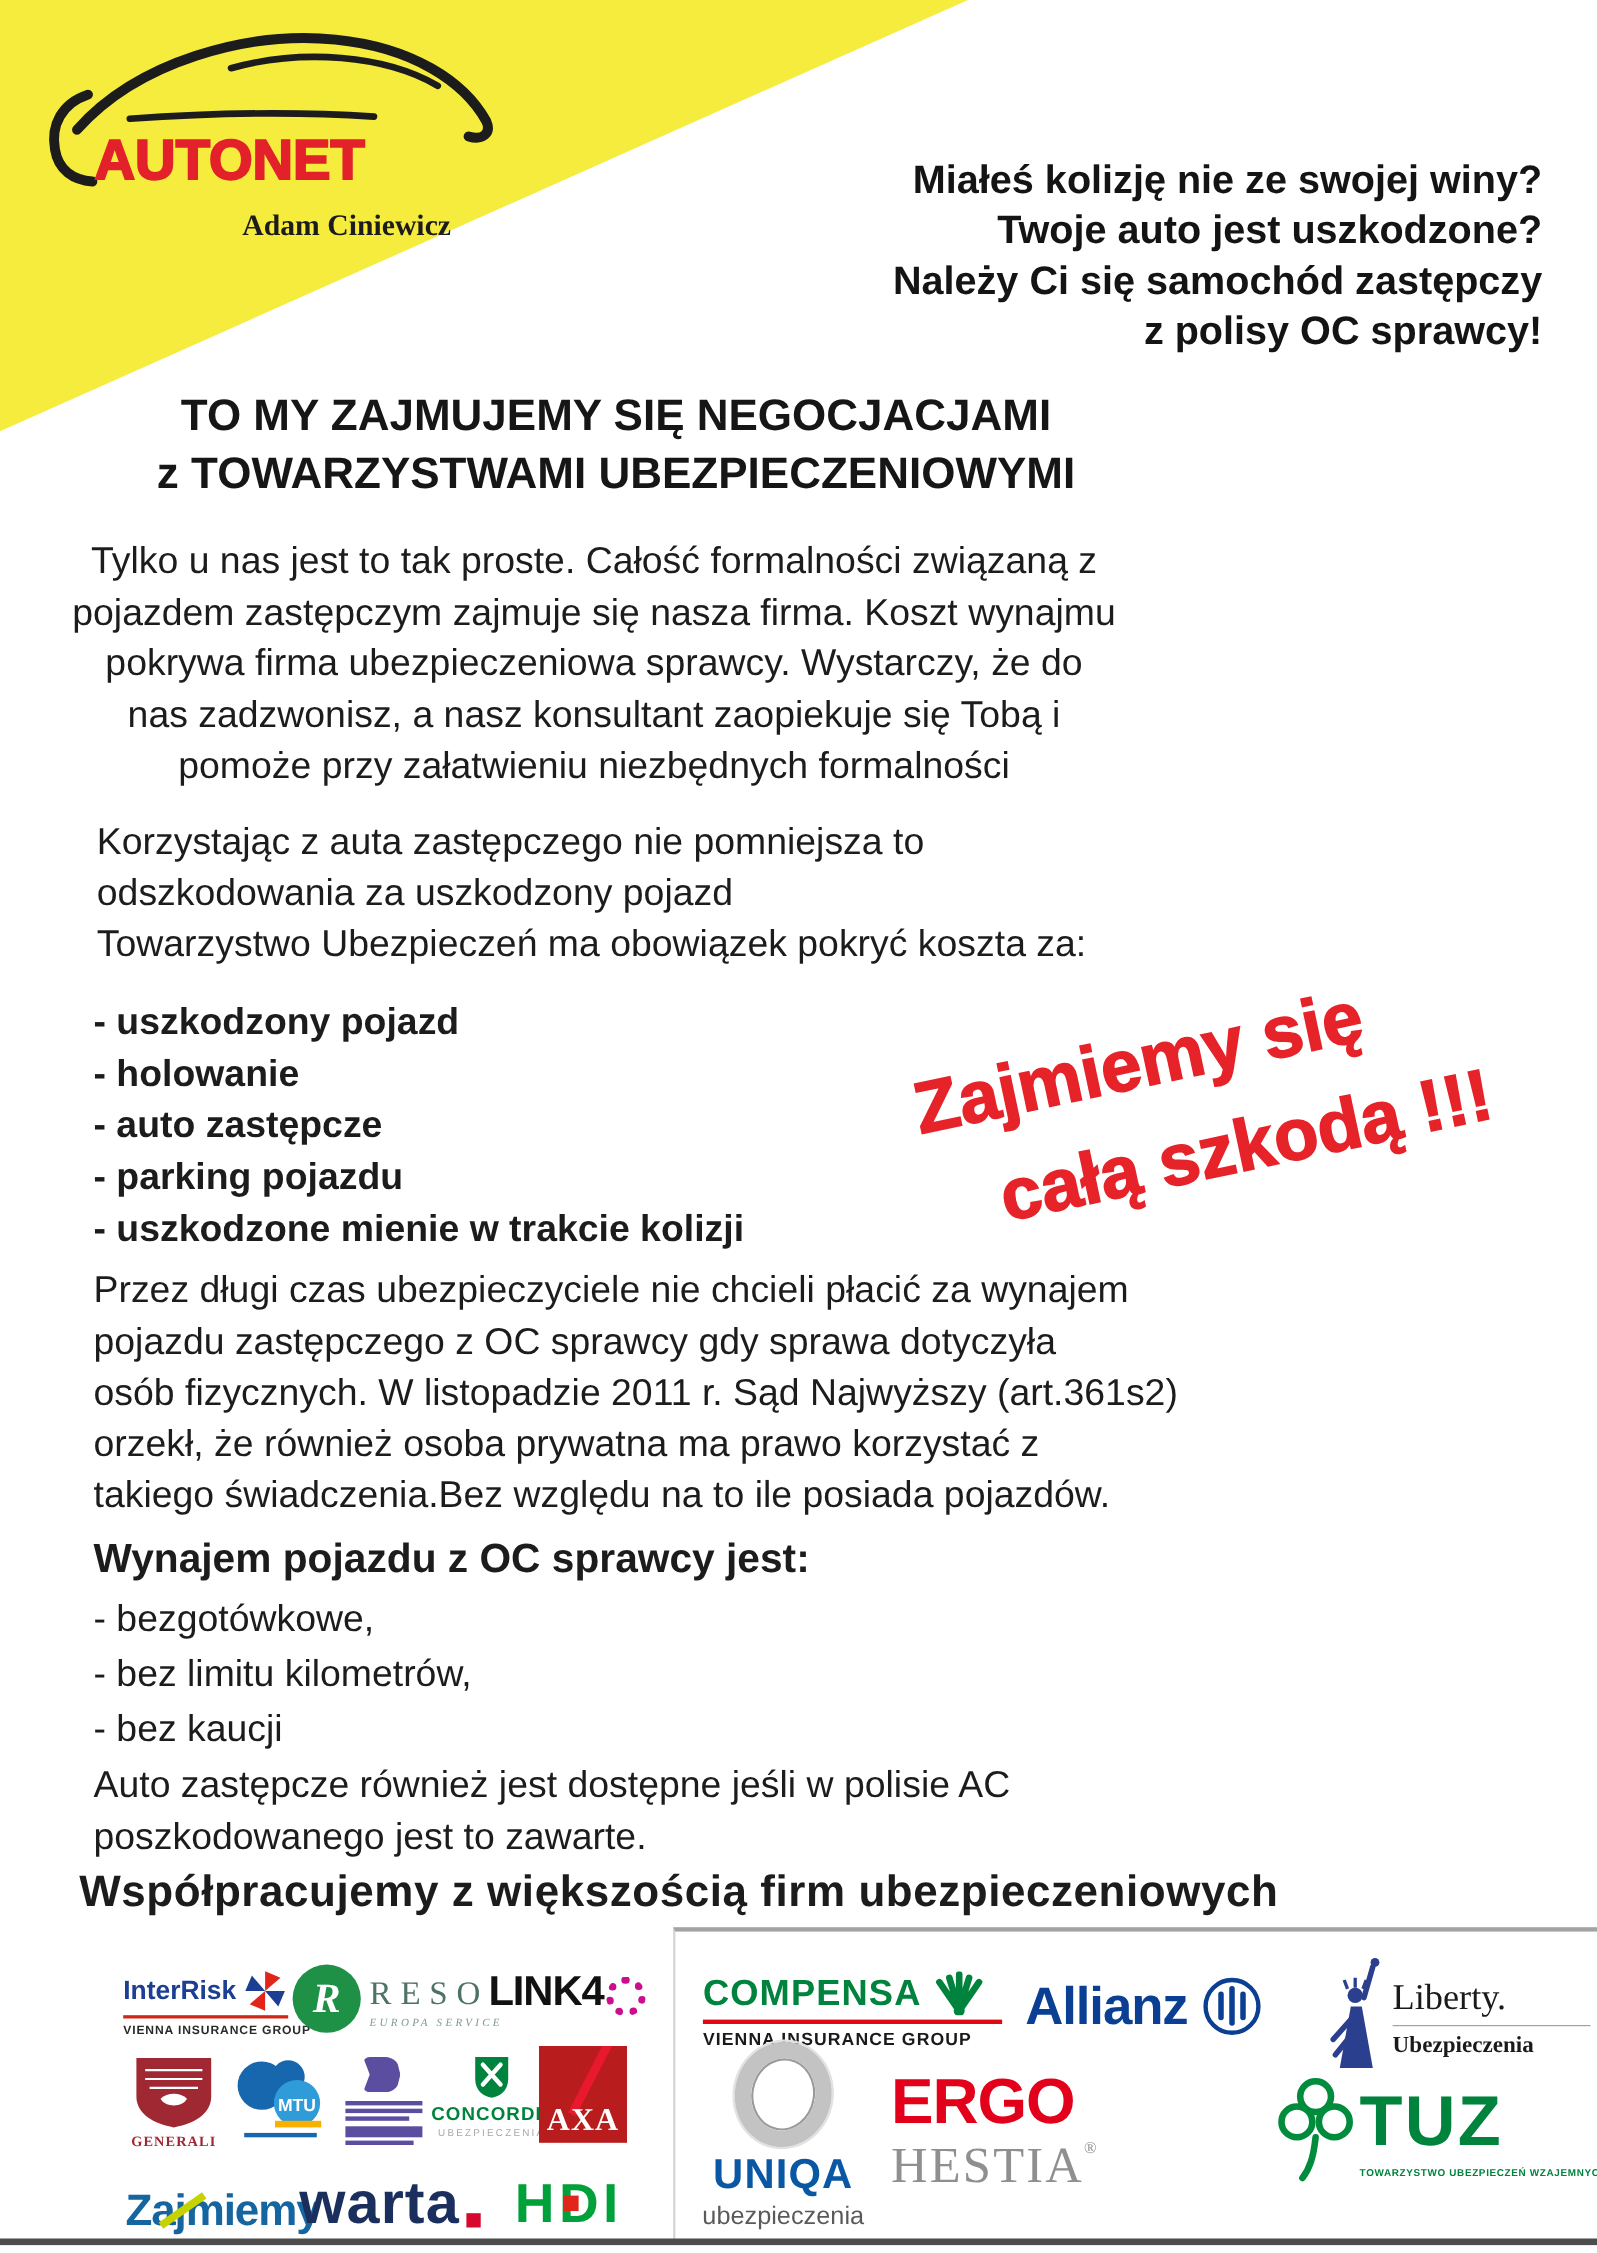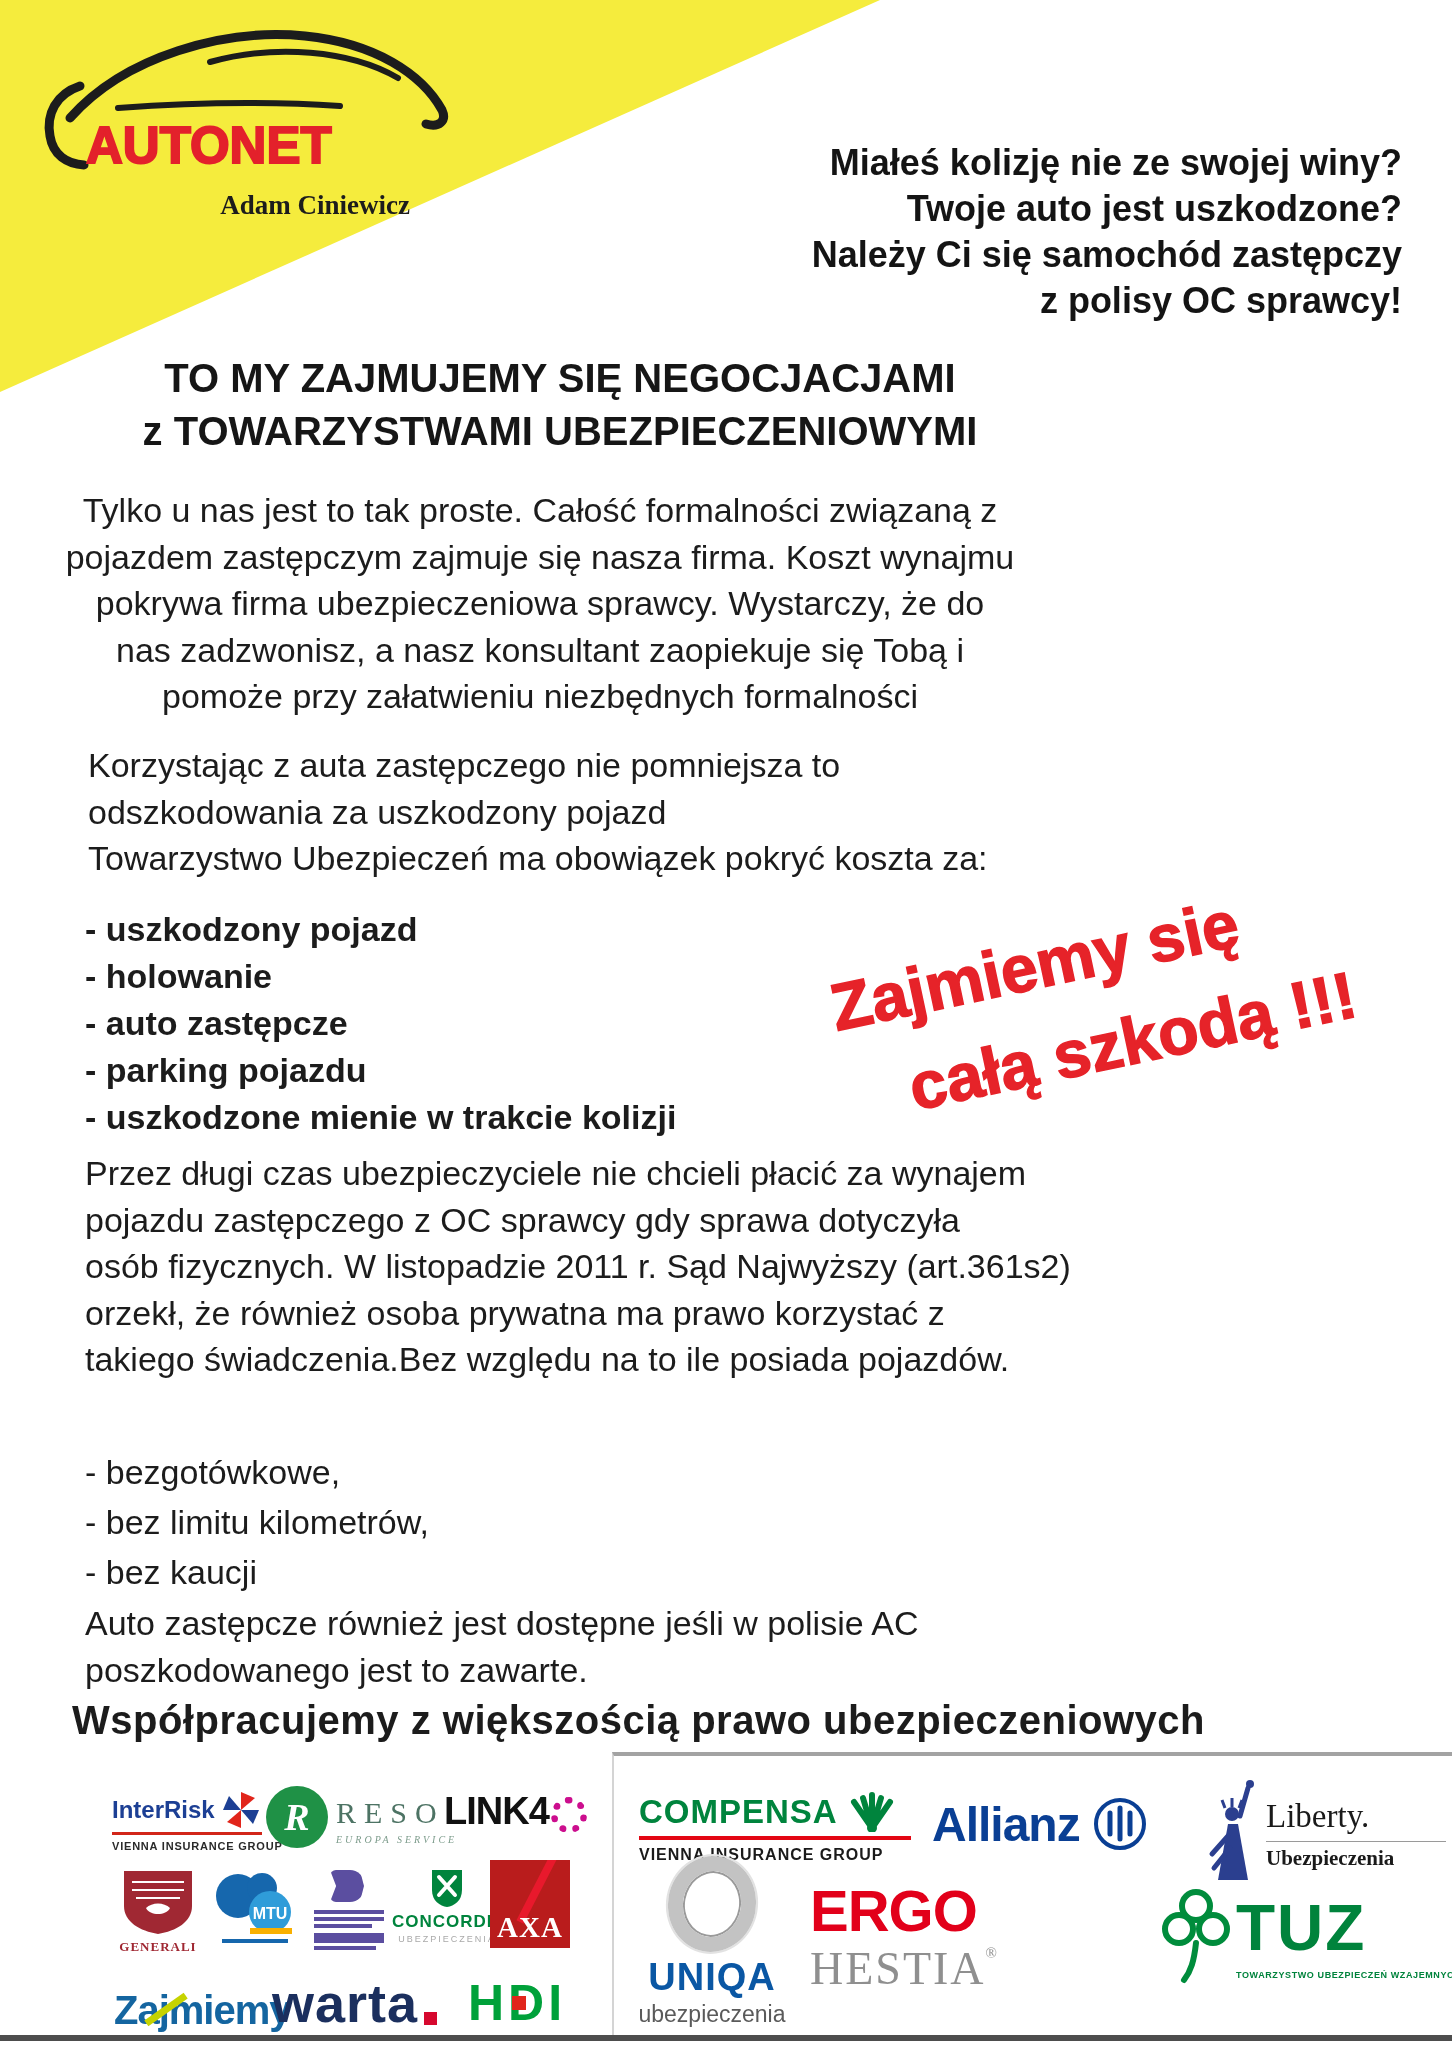--- a/index.html
+++ b/index.html
@@ -185,27 +185,28 @@
     <div class="l1">Zajmiemy się</div>
     <div class="l2">całą szkodą !!!</div>
   </div>
 
   <p class="para history">Przez długi czas ubezpieczyciele nie chcieli płacić za wynajem
 pojazdu zastępczego z OC sprawcy gdy sprawa dotyczyła
 osób fizycznych. W listopadzie 2011 r. Sąd Najwyższy (art.361s2)
 orzekł, że również osoba prywatna ma prawo korzystać z
 takiego świadczenia.Bez względu na to ile posiada pojazdów.</p>
 
+  <p class="rental-head">Wynajem pojazdu z OC sprawcy jest:</p>
   <p class="para rental-items">- bezgotówkowe,
 - bez limitu kilometrów,
 - bez kaucji</p>
   <p class="para ac-note">Auto zastępcze również jest dostępne jeśli w polisie AC
 poszkodowanego jest to zawarte.</p>
 
-  <p class="partners-head">Współpracujemy z większością prawo ubezpieczeniowych</p>
+  <p class="partners-head">Współpracujemy z większością firm ubezpieczeniowych</p>
 
   <div class="logos-left">
 
     <div class="logo" style="left:112px;top:40px;">
       <div class="ir-row">
         <span class="ir-name">InterRisk</span>
         <svg width="40" height="40" viewBox="0 0 40 40">
           <polygon points="20,20 20,2 34,8" fill="#e1251b"></polygon>
           <polygon points="20,20 38,20 32,34" fill="#1c3f94"></polygon>
           <polygon points="20,20 20,38 6,32" fill="#e1251b"></polygon>

